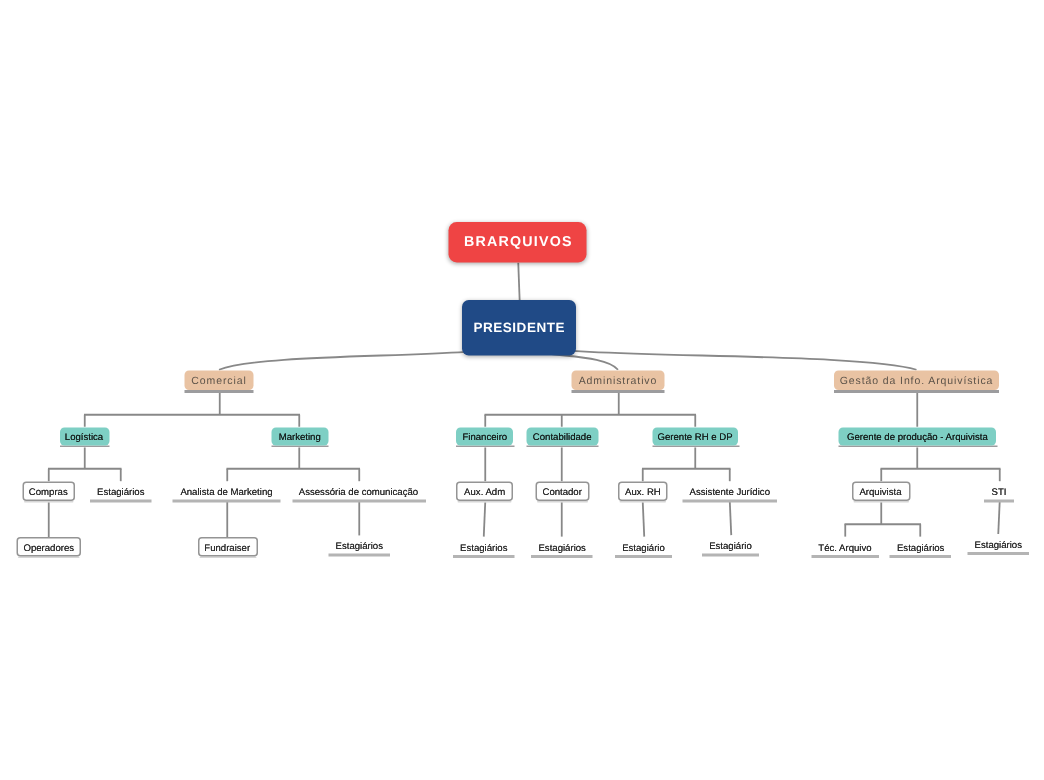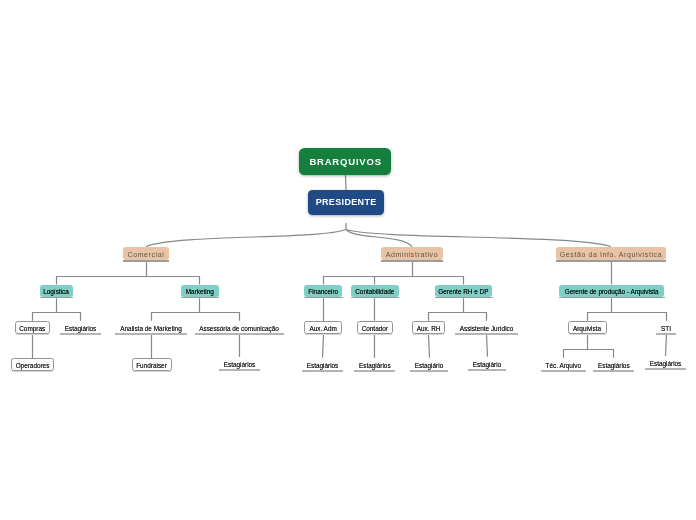--- a/index.html
+++ b/index.html
@@ -11,21 +11,21 @@
   #nodes{position:absolute;left:0;top:0;width:696px;height:520px;will-change:transform;z-index:2;}
 
   .node{position:absolute;box-sizing:border-box;display:flex;align-items:center;
         justify-content:center;white-space:nowrap;line-height:1;}
   .node>span{display:block;position:relative;}
   .n-dept>span{top:1.4px;}
   .n-sub>span{top:1.7px;}
   .n-box>span{top:1.5px;}
   .n-plain>span{top:2px;}
 
-  .n-root{background:#15803d;color:#ffffff;font-weight:bold;border-radius:5.5px;
+  .n-root{background:#ef4444;color:#ffffff;font-weight:bold;border-radius:5.5px;
           font-size:9.5px;letter-spacing:.8px;text-indent:.8px;
           box-shadow:0 1px 3px rgba(0,0,0,.32);}
   .n-pres{background:#204A86;color:#ffffff;font-weight:bold;border-radius:4.5px;
           font-size:9px;letter-spacing:.35px;text-indent:.35px;
           box-shadow:0 1px 3px rgba(0,0,0,.32);}
   .n-dept{background:#E9C3A3;color:#5c5349;border-radius:3px;
           font-size:7px;letter-spacing:.6px;}
   .n-sub{background:#7ECFC4;color:#17211f;border-radius:3px;
          font-size:6.4px;letter-spacing:0px;text-shadow:0 0 .32px #17211f;}
   .n-box{background:#fefefe;color:#2e2e2e;border:1px solid #949494;border-radius:2.5px;
@@ -86,21 +86,21 @@
         <path d="M563 349.5 L614 349.5" fill="none"></path>
         <path d="M563.5 349.5 L563.5 357.75" fill="none"></path>
         <path d="M613.5 349.5 L613.5 357.75" fill="none"></path>
         <path d="M666.5 333.8 L665.5 356.05" fill="none"></path>
       </g>
     </svg>
   <div id="nodes">
       <div class="node n-root" style="left: 299px; top: 147.6px; width: 92.4px; height: 27.6px;">
         <span>BRARQUIVOS</span>
       </div>
-      <div class="node n-pres" style="left: 308px; top: 190px; width: 76px; height: 25px;">
+      <div class="node n-pres" style="left: 308px; top: 200px; width: 76px; height: 37px;">
         <span>PRESIDENTE</span>
       </div>
       <i class="shadow-ul" style="left: 123.45px; top: 260.2px; width: 45.8px;"></i>
       <div class="node n-dept" style="left: 123.25px; top: 246.5px; width: 45.5px; height: 13.5px;">
         <span>Comercial</span>
       </div>
       <i class="shadow-ul" style="left: 381.45px; top: 260.2px; width: 61.8px;"></i>
       <div class="node n-dept" style="left: 381.25px; top: 246.5px; width: 61.5px; height: 13.5px;">
         <span>Administrativo</span>
       </div>

